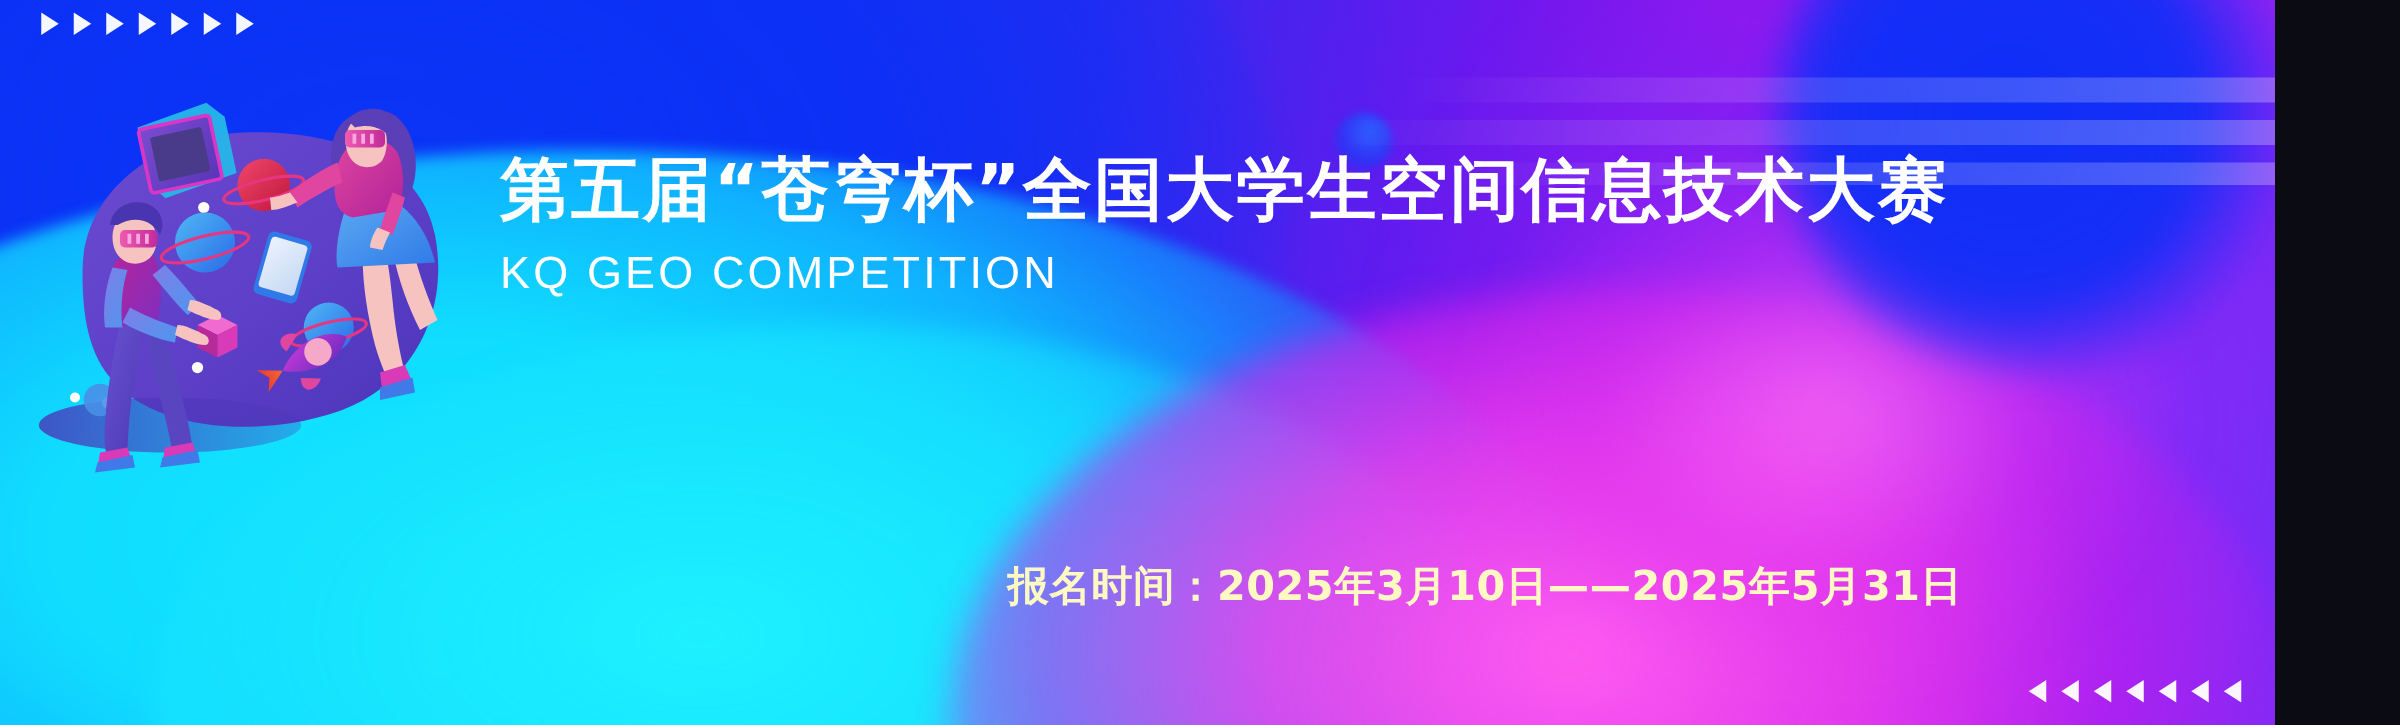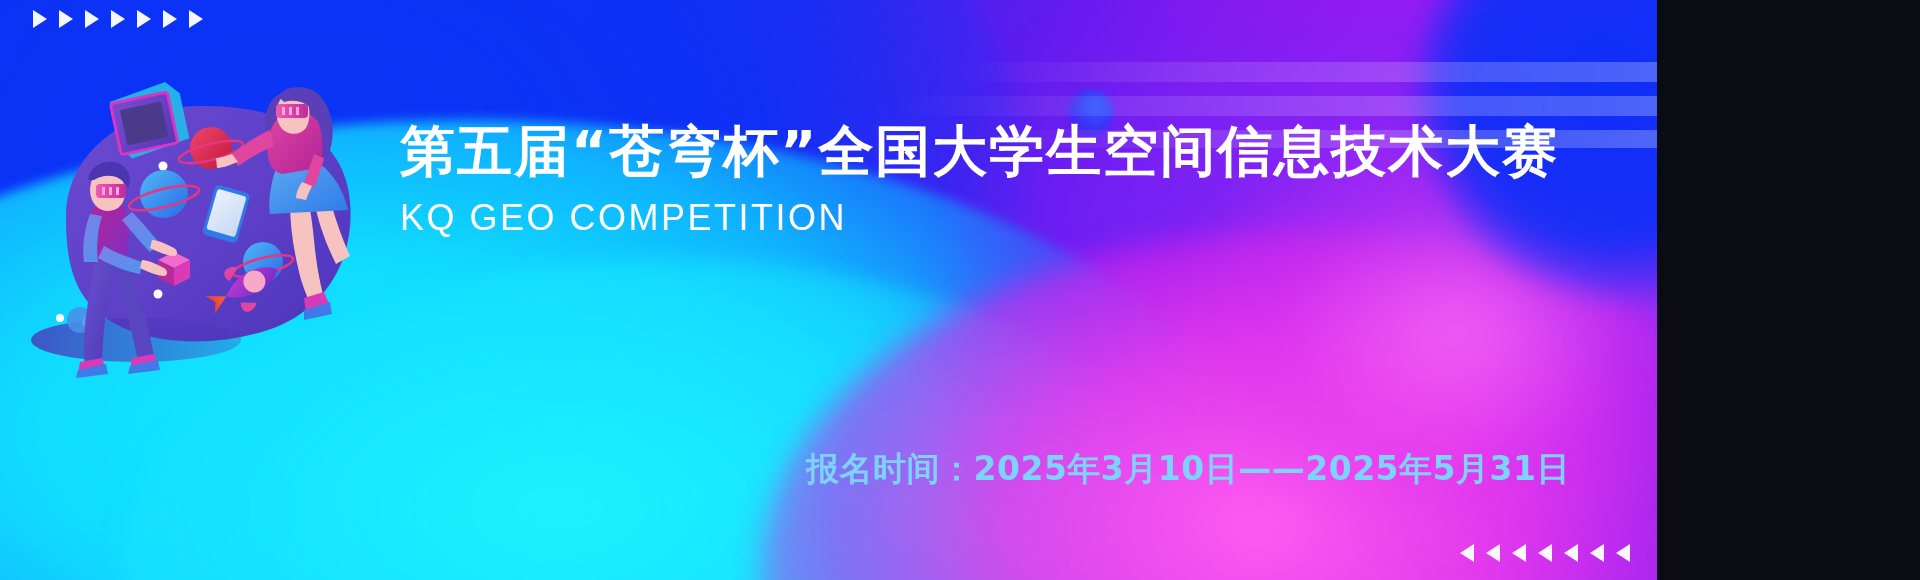--- a/index.html
+++ b/index.html
@@ -2,21 +2,21 @@
 <html><head>
 <meta charset="utf-8">
 <style>
   html, body {
     margin: 0;
     padding: 0;
     background: #0b0b14;
   }
   .banner {
     position: relative;
-    width: 1657px;
+    width: 1820px;
     height: 580px;
     overflow: hidden;
     font-family: "Liberation Sans", "DejaVu Sans", sans-serif;
     background: #1333f5;
     isolation: isolate;
   }
 
   
   .bg-base {
     position: absolute;
@@ -212,21 +212,21 @@
     letter-spacing: 2.5px;
     white-space: nowrap;
     font-family: "Liberation Sans", sans-serif;
   }
   .signup-line {
     position: absolute;
     left: 806px;
     top: 447px;
     font-size: 33px;
     font-weight: 700;
-    color: #7dd3fc;
+    color: #fef9c3;
     letter-spacing: 0.5px;
     white-space: nowrap;
     font-family: "DejaVu Sans", "Liberation Sans", sans-serif;
   }
 </style>
 </head>
 <body>
 
 <div class="banner">
 

